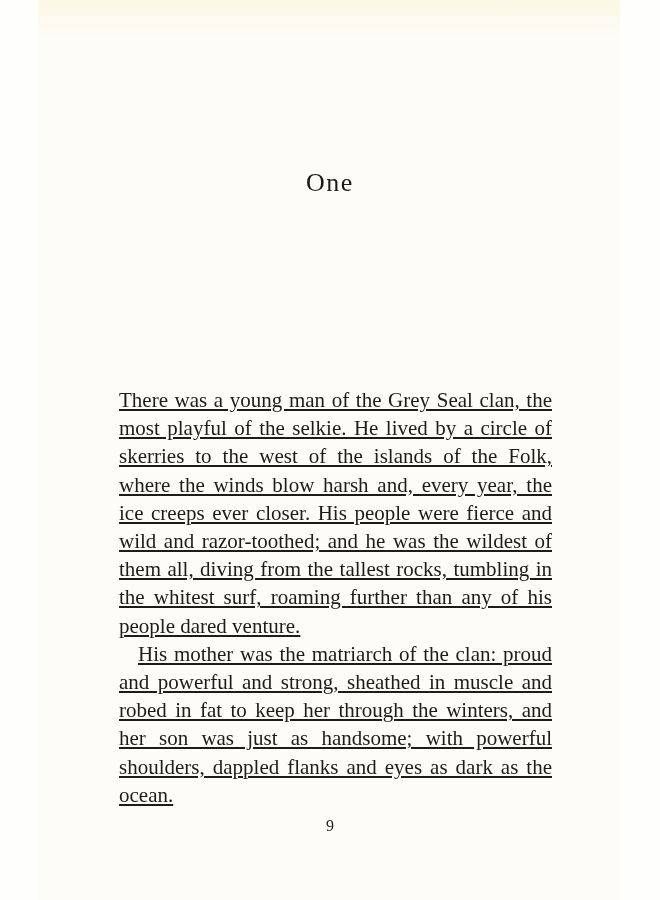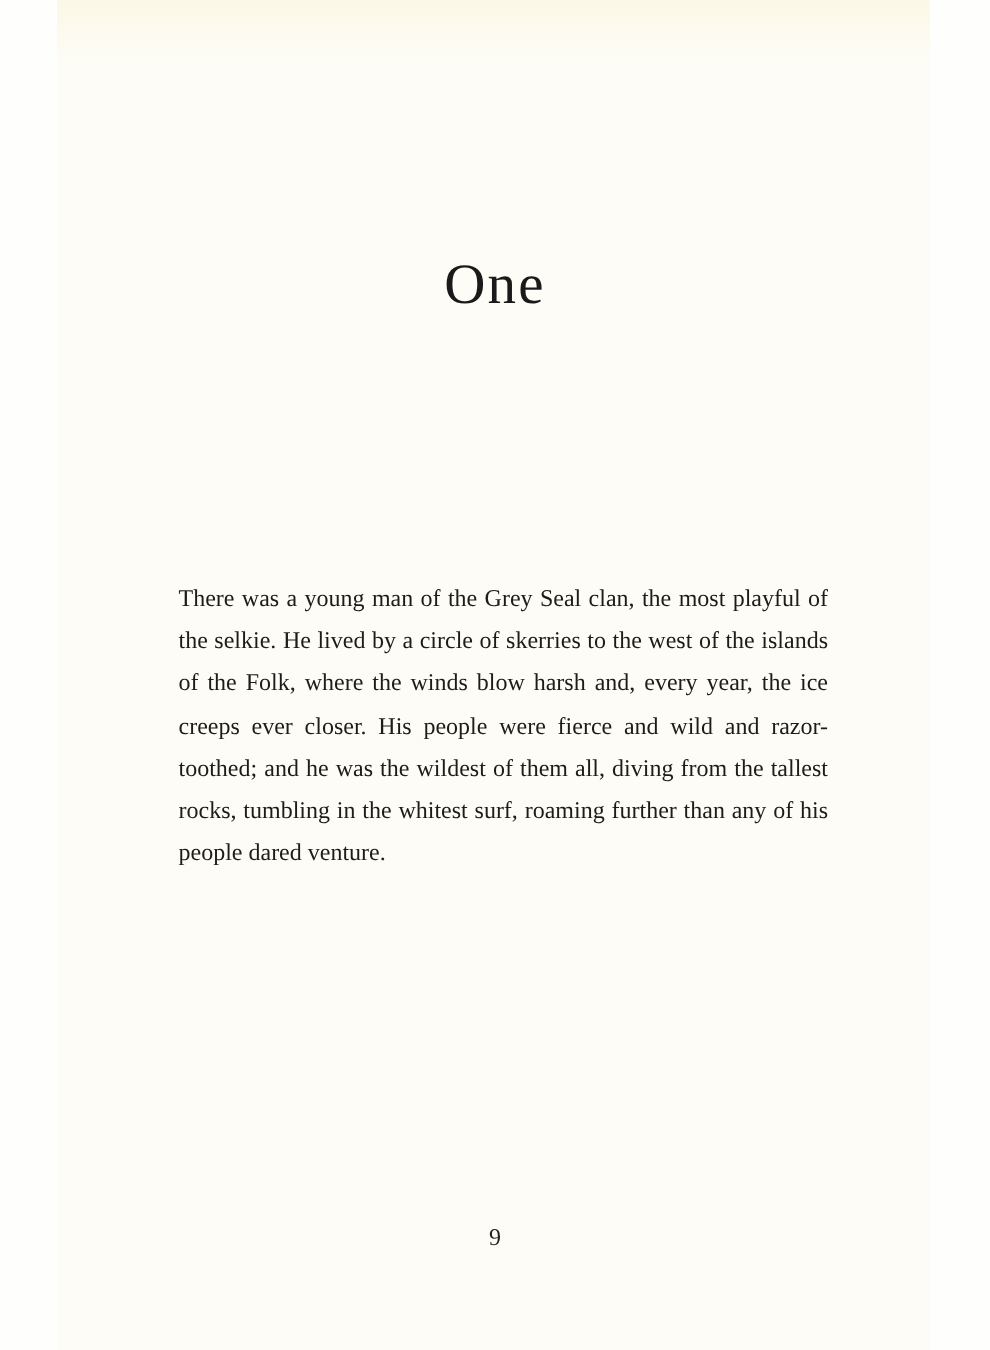--- a/index.html
+++ b/index.html
@@ -30,35 +30,36 @@
       width: 582px;
       height: 40px;
       background: linear-gradient(#fcf8e6, rgba(253,252,246,0));
     }
     .chapter-title {
       position: absolute;
       left: 0;
       width: 660px;
       top: 168px;
       text-align: center;
-      font-size: 38px;
+      font-size: 26px;
       letter-spacing: 1.5px;
       color: #1a1a1a;
       font-weight: normal;
       margin: 0;
     }
     .body-text {
       position: absolute;
       left: 119px;
       top: 386px;
       width: 433px;
-      font-size: 16px;
+      font-size: 21px;
       line-height: 28.2px;
       text-align: justify;
       margin: 0;
+      text-decoration: underline;
     }
     .body-text p {
       margin: 0;
     }
     .body-text p.indent {
       text-indent: 19px;
     }
     .page-number {
       position: absolute;
       left: 0;
@@ -72,15 +73,16 @@
 </head>
 <body>
 
 <div class="page"></div>
 <div class="page-topglow"></div>
 
 <h1 class="chapter-title">One</h1>
 
 <div class="body-text">
   <p>There was a young man of the Grey Seal clan, the most playful of the selkie. He lived by a circle of skerries to the west of the islands of the Folk, where the winds blow harsh and, every year, the ice creeps ever closer. His people were fierce and wild and razor-toothed; and he was the wildest of them all, diving from the tallest rocks, tumbling in the whitest surf, roaming further than any of his people dared venture.</p>
+  <p class="indent">His mother was the matriarch of the clan: proud and powerful and strong, sheathed in muscle and robed in fat to keep her through the winters, and her son was just as handsome; with powerful shoulders, dappled flanks and eyes as dark as the ocean.</p>
 </div>
 
 <div class="page-number">9</div>
 
 </body></html>

